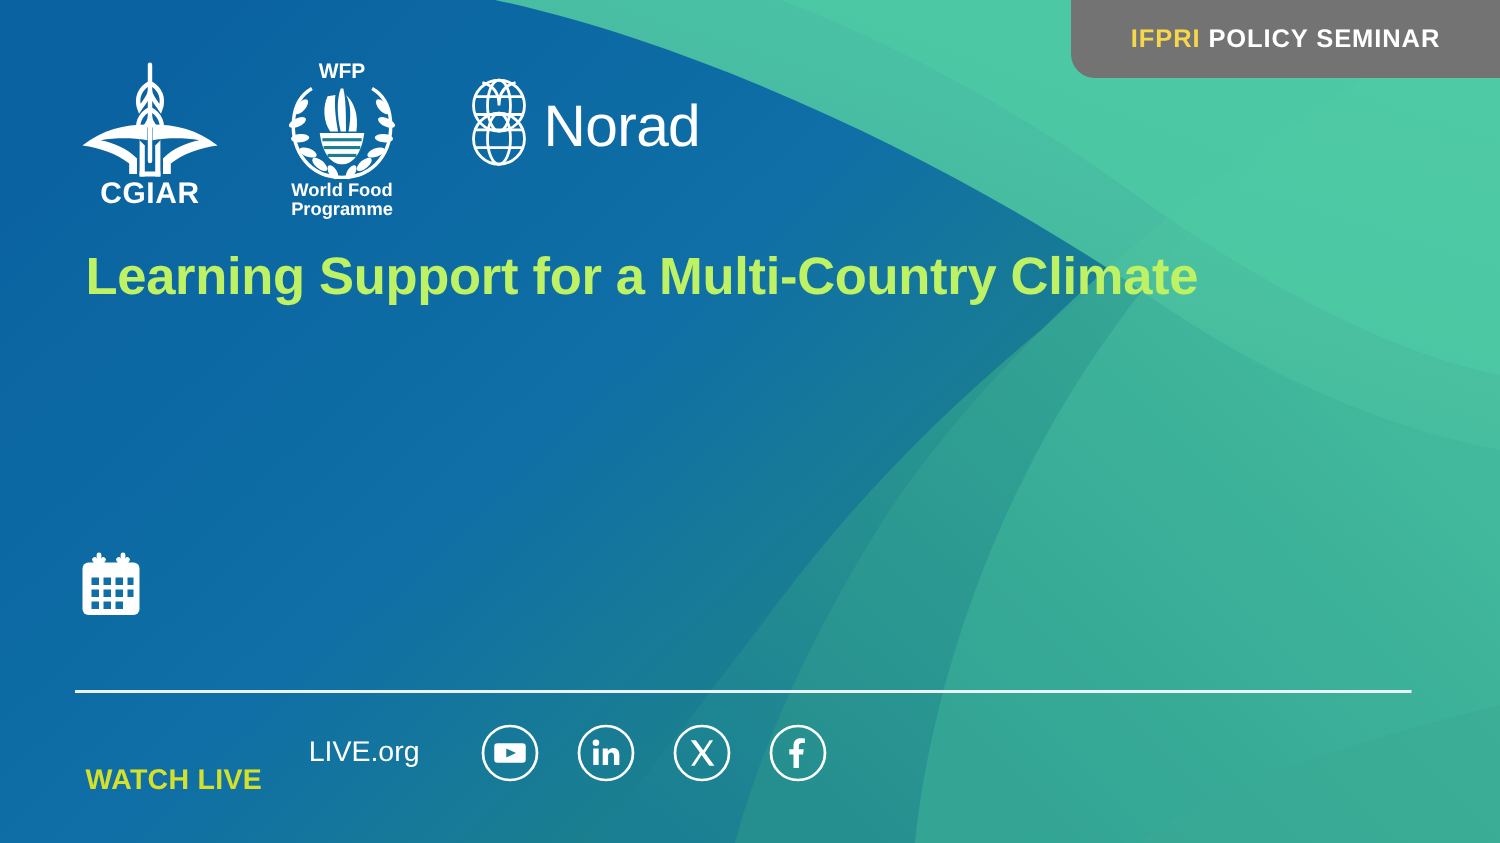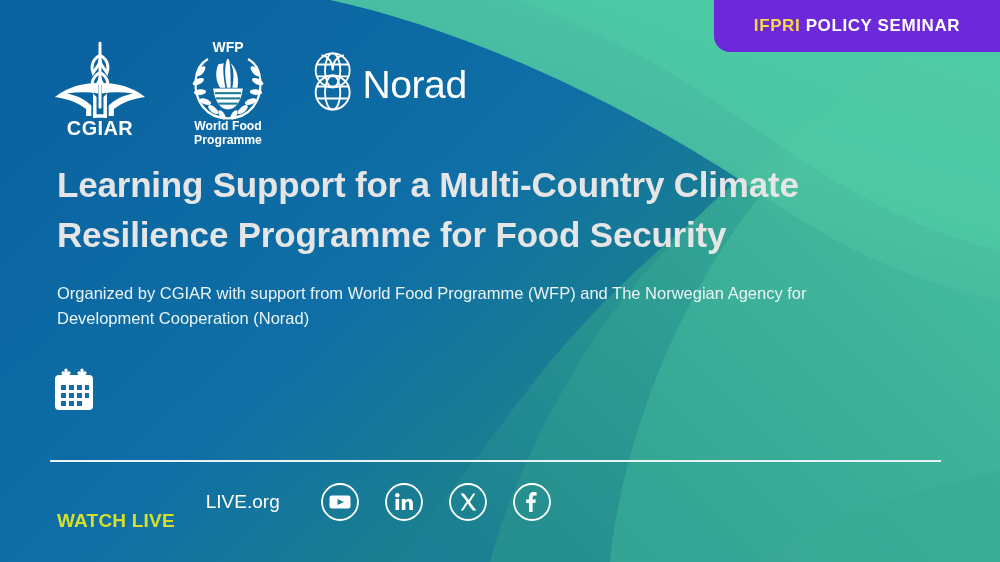--- a/index.html
+++ b/index.html
@@ -25,21 +25,21 @@
     display: block;
   }
 
   
   .badge {
     position: absolute;
     top: 0;
     left: 714px;
     width: 286px;
     height: 52px;
-    background: #6d28d9;
+    background: #737373;
     border-bottom-left-radius: 16px;
     display: flex;
     align-items: center;
     justify-content: center;
     letter-spacing: 0.6px;
   }
   .badge-text {
     font-size: 17px;
     font-weight: bold;
     color: #ffffff;
@@ -59,21 +59,21 @@
   .logo-cgiar { width: 104px; }
   .logo-wfp   { width: 96px; margin-left: 28px; }
   .logo-norad { width: 170px; margin-left: 32px; margin-top: 12px; }
 
   
   .headline {
     position: absolute;
     top: 160px;
     left: 57px;
     width: 830px;
-    color: #e5e5e5;
+    color: #bef264;
     font-size: 35px;
     font-weight: bold;
     line-height: 50px;
     letter-spacing: -0.2px;
   }
 
   
   .subtitle {
     position: absolute;
     top: 281px;
@@ -263,27 +263,22 @@
         <path d="M10 17 L48 17 M10 31 L48 31"></path>
         <path d="M10 43 L48 43 M10 57 L48 57"></path>
         <path d="M29 24 C29 14 24 8 16 6 M29 24 C29 14 34 8 42 6"></path>
       </g>
       <text x="64" y="56" fill="#ffffff" font-family="Liberation Sans, sans-serif" font-size="46" font-weight="normal" letter-spacing="-0.5">Norad</text>
     </svg>
   </div>
 
   <div class="headline">
     <div>Learning Support for a Multi-Country Climate</div>
-    <div>Resilience Programme for Food Security</div>
-  </div>
-
-  <div class="subtitle">
-    <div>Organized by CGIAR with support from World Food Programme (WFP) and The Norwegian Agency for</div>
-    <div>Development Cooperation (Norad)</div>
-  </div>
+  </div>
+
 
   <div class="daterow">
     <svg class="cal-icon" viewBox="0 0 48 48">
       <g fill="none" stroke="#ffffff" stroke-width="3.2" stroke-linecap="round">
         <path d="M16 4 L16 10"></path>
         <path d="M32 4 L32 10"></path>
         <path d="M13 7 A3.4 3.4 0 0 0 19 7"></path>
         <path d="M29 7 A3.4 3.4 0 0 0 35 7"></path>
       </g>
       <rect x="5" y="9" width="38" height="35" rx="4" fill="#ffffff"></rect>

